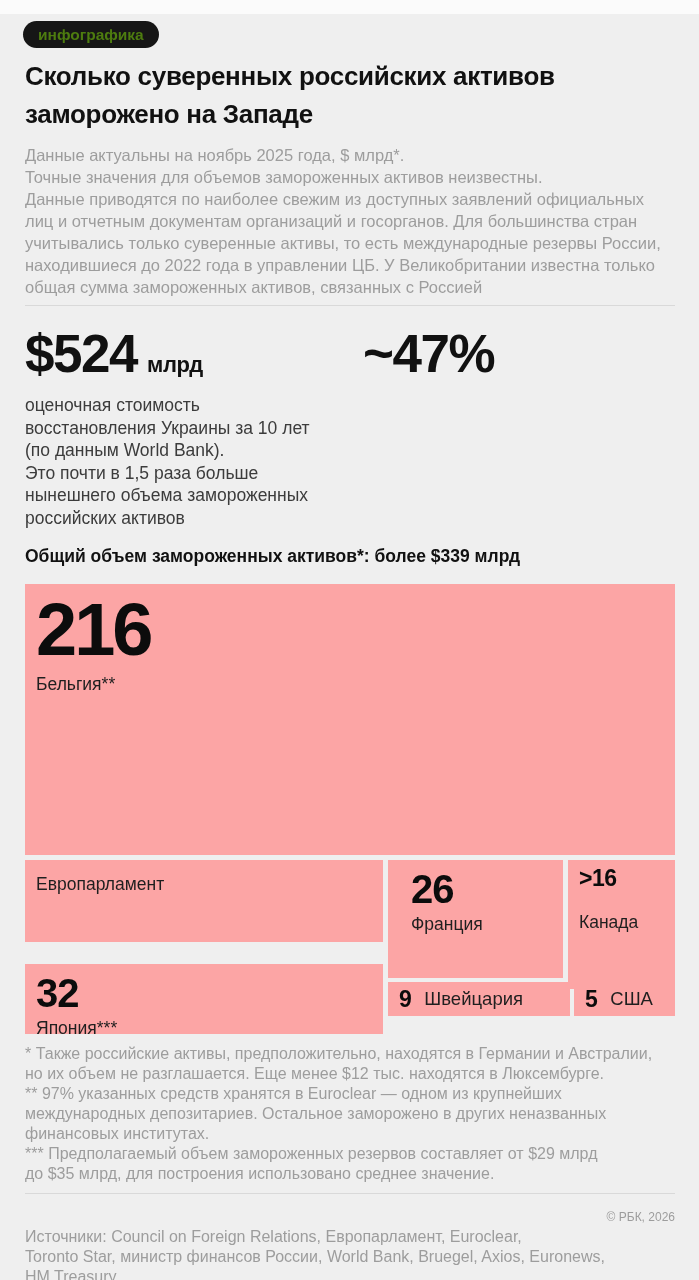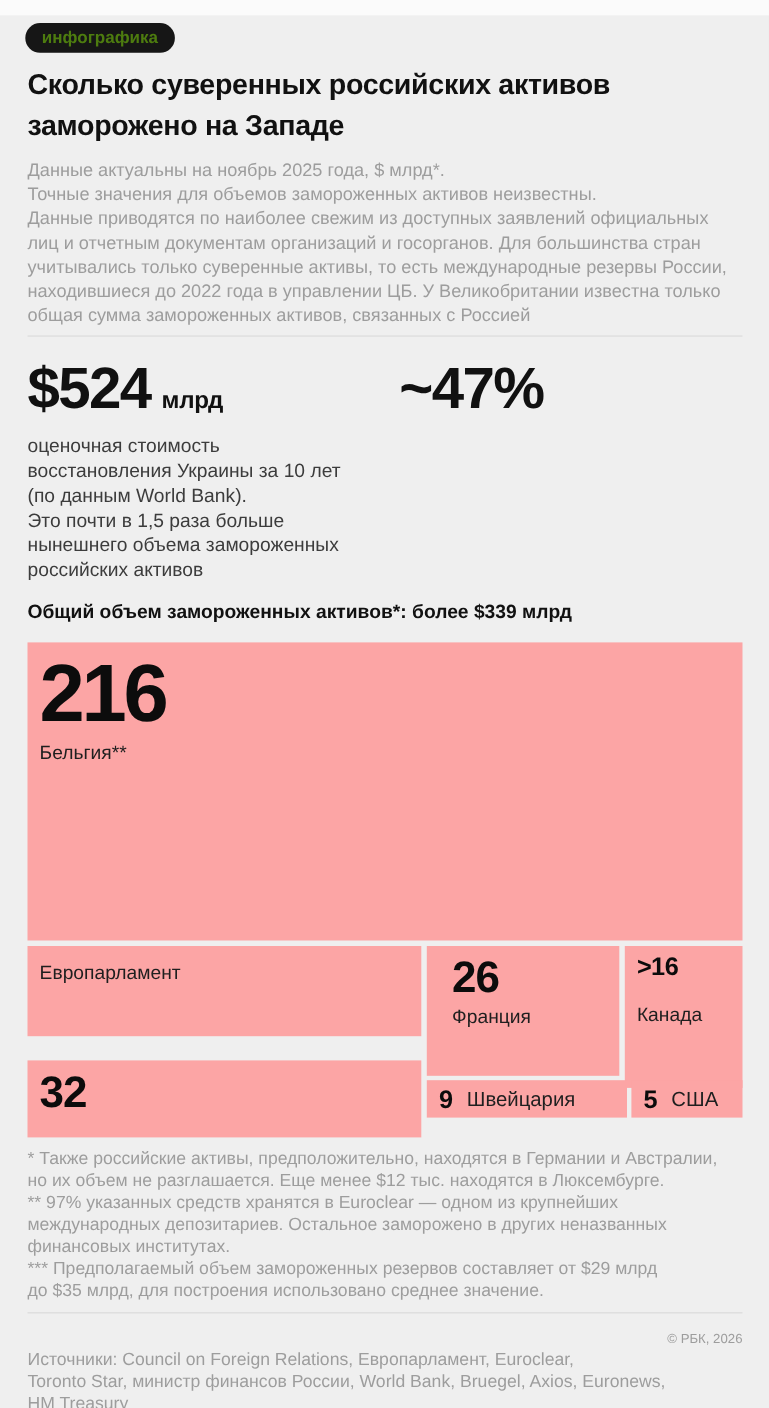--- a/index.html
+++ b/index.html
@@ -139,20 +139,21 @@
   <div class="treemap">
     <div class="tm tm-belgium">
       <div class="tm-num-xl">216</div>
       <div class="tm-label">Бельгия**</div>
     </div>
     <div class="tm tm-uk">
       <div class="tm-label">Европарламент</div>
     </div>
     <div class="tm tm-japan">
       <div class="tm-num-lg">32</div>
+      <div class="tm-label">Япония***</div>
     </div>
     <div class="tm tm-france">
       <div class="tm-num-lg">26</div>
       <div class="tm-label">Франция</div>
     </div>
     <div class="tm tm-canada">
       <div class="tm-num-sm">&gt;16</div>
       <div class="tm-label">Канада</div>
     </div>
     <div class="tm tm-swiss">

